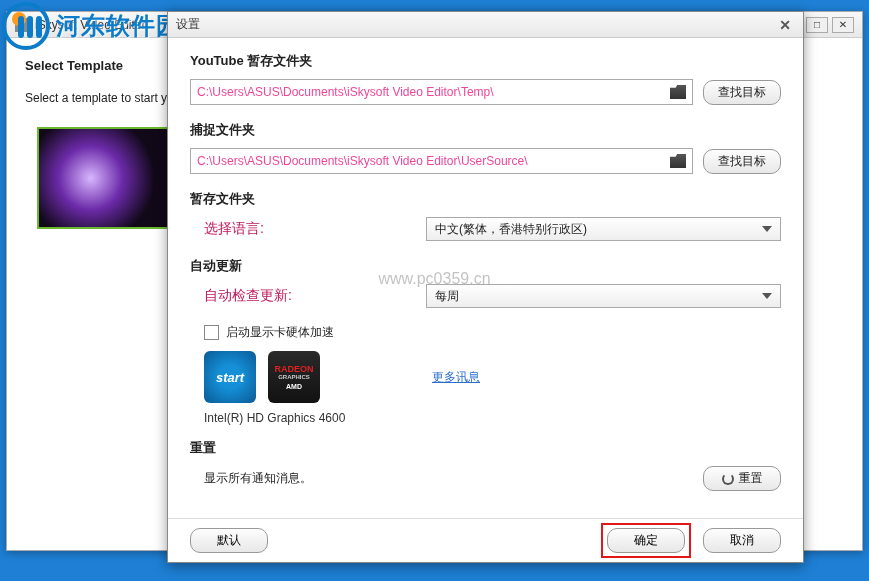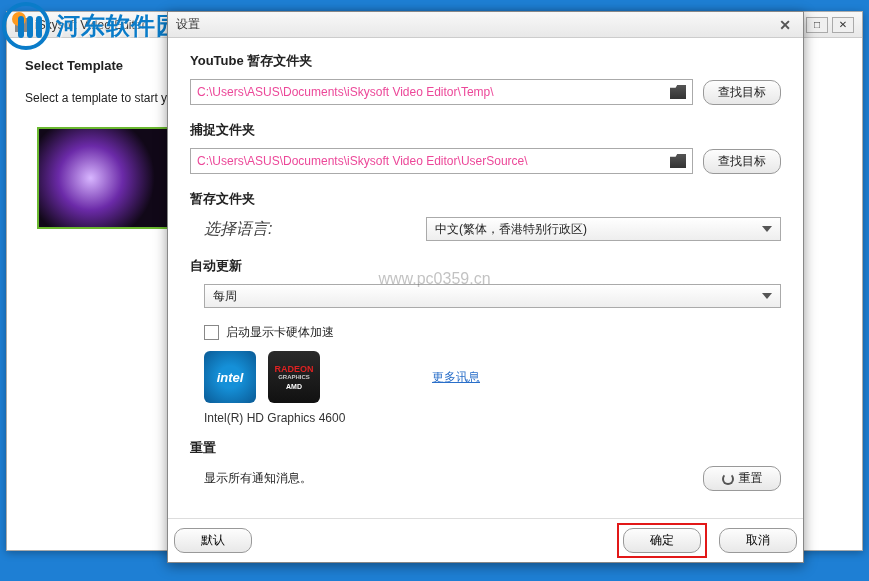--- a/index.html
+++ b/index.html
@@ -20,30 +20,30 @@
 .wm-circ { width: 48px; height: 48px; border-radius: 50%; border: 4px solid #0a7cc9; position: relative; }
 .wm-circ::before { content: ""; position: absolute; left: 6px; top: 6px; width: 14px; height: 14px; border-radius: 50%; background: #ff9a1f; }
 .wm-circ::after { content: ""; position: absolute; right: 4px; top: 10px; width: 6px; height: 22px; background: #0a7cc9; border-radius: 3px; box-shadow: -9px 0 0 #0a7cc9, -18px 0 0 #0a7cc9; }
 .wm-text { font-size: 24px; font-weight: bold; color: #0a7cc9; margin-left: 6px; text-shadow: 1px 1px 2px rgba(255,255,255,0.8); letter-spacing: 1px; }
 .watermark-url { position: absolute; left: 50%; top: 48%; transform: translate(-50%,-50%); font-size: 16px; color: rgba(80,80,80,0.35); z-index: 50; pointer-events: none; }
 
 .dialog { position: absolute; left: 167px; top: 11px; width: 637px; height: 552px; background: #fff; border: 1px solid #888; box-shadow: 0 3px 12px rgba(0,0,0,0.4); z-index: 10; display: flex; flex-direction: column; }
 .dlg-title { height: 26px; background: linear-gradient(#f8f8f8,#e8e8e8); border-bottom: 1px solid #ccc; display: flex; align-items: center; padding: 0 8px; font-size: 12px; color: #333; }
 .dlg-close { margin-left: auto; width: 20px; height: 18px; display: flex; align-items: center; justify-content: center; cursor: pointer; font-size: 14px; font-weight: bold; color: #555; }
 .dlg-body { flex: 1; padding: 14px 22px 10px 22px; font-size: 12px; color: #222; overflow: hidden; }
-.dlg-footer { height: 44px; border-top: 1px solid #ddd; display: flex; align-items: center; padding: 0 6px; }
+.dlg-footer { height: 44px; border-top: 1px solid #ddd; display: flex; align-items: center; padding: 0 22px; }
 
 .section-h { font-weight: bold; font-size: 13px; margin-bottom: 9px; }
 .path-row { display: flex; align-items: center; margin-bottom: 16px; gap: 10px; }
 .path-input { flex: 1; height: 26px; border: 1px solid #aaa; background: #fff; display: flex; align-items: center; padding: 0 6px; font-size: 12px; color: #ec4899; position: relative; }
 .folder-ic { width: 16px; height: 14px; margin-left: auto; background: linear-gradient(#555,#333); clip-path: polygon(0 20%, 35% 20%, 45% 0, 100% 0, 100% 100%, 0 100%); cursor: pointer; }
 .sm-btn { width: 78px; height: 25px; border: 1px solid #999; background: linear-gradient(#fdfdfd,#e8e8e8); font-size: 12px; cursor: pointer; display: flex; align-items: center; justify-content: center; border-radius: 10px; }
 
 .form-row { display: flex; align-items: center; margin: 4px 0 16px 14px; gap: 12px; }
-.form-lbl { width: 210px; font-size: 16px; color: #404040; font-style: italic; }
+.form-lbl { width: 210px; font-size: 14px; color: #be185d; }
 .select { flex: 1; height: 24px; border: 1px solid #aaa; background: linear-gradient(#fff,#eee); display: flex; align-items: center; padding: 0 8px; font-size: 12px; cursor: pointer; position: relative; }
 .select-arrow { margin-left: auto; width: 0; height: 0; border-left: 5px solid transparent; border-right: 5px solid transparent; border-top: 6px solid #555; }
 
 .check { width: 15px; height: 15px; border: 1px solid #888; background: #fff; margin-right: 7px; cursor: pointer; display: inline-block; vertical-align: middle; }
 
 .gpu-row { display: flex; gap: 12px; margin: 10px 0 8px 14px; align-items: center; }
 .gpu-card { width: 52px; height: 52px; border-radius: 6px; display: flex; flex-direction: column; align-items: center; justify-content: center; color: #fff; font-size: 8px; font-weight: bold; }
 .intel { background: radial-gradient(circle,#1590d8 30%,#0a5a95); }
 .amd { background: linear-gradient(#2a2a2a,#111); }
 .amd .r { color: #d22; font-size: 9px; }
@@ -119,33 +119,34 @@
     <div class="form-row">
       <span class="form-lbl">选择语言:</span>
       <div class="select">
         <span>中文(繁体，香港特别行政区)</span>
         <span class="select-arrow"></span>
       </div>
     </div>
 
     <div class="section-h">自动更新</div>
     <div class="form-row">
+      <span class="form-lbl">自动检查更新:</span>
       <div class="select">
         <span>每周</span>
         <span class="select-arrow"></span>
       </div>
     </div>
 
     <div style="margin:2px 0 0 14px; display:flex; align-items:center;">
       <span class="check"></span>
       <span>启动显示卡硬体加速</span>
     </div>
     <div class="gpu-row">
       <div class="gpu-card intel">
-        <span style="font-size:13px;font-style:italic;">intel</span>
+        <span style="font-size:13px;font-style:italic;">start</span>
       </div>
       <div class="gpu-card amd">
         <span class="r">RADEON</span>
         <span style="font-size:6px;color:#ccc;">GRAPHICS</span>
         <span style="font-size:7px;color:#fff;margin-top:3px;">AMD</span>
       </div>
       <a class="more-link">更多讯息</a>
     </div>
     <div class="gpu-name">Intel(R) HD Graphics 4600</div>
 

